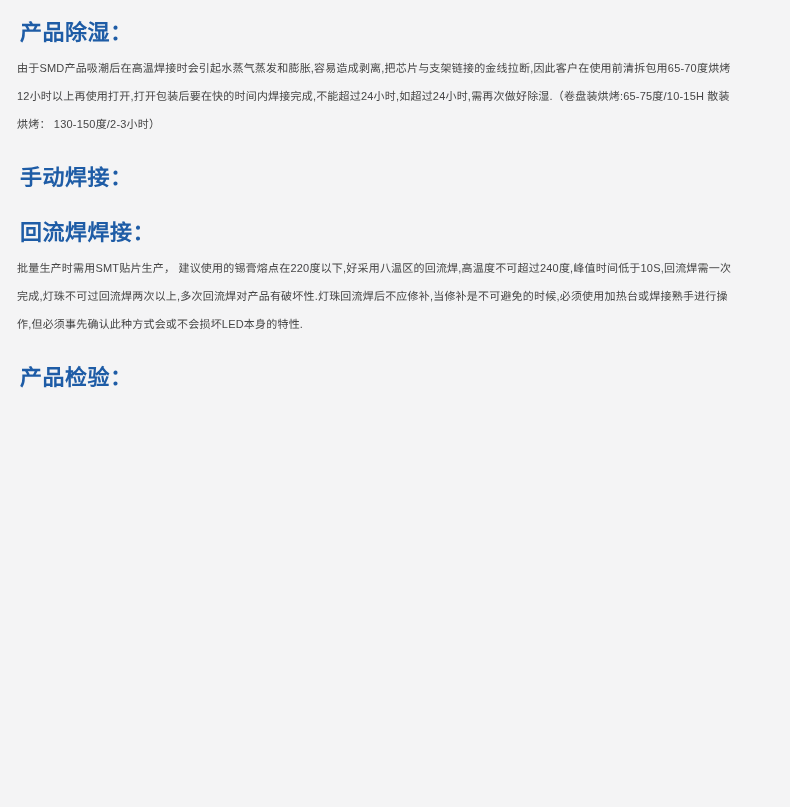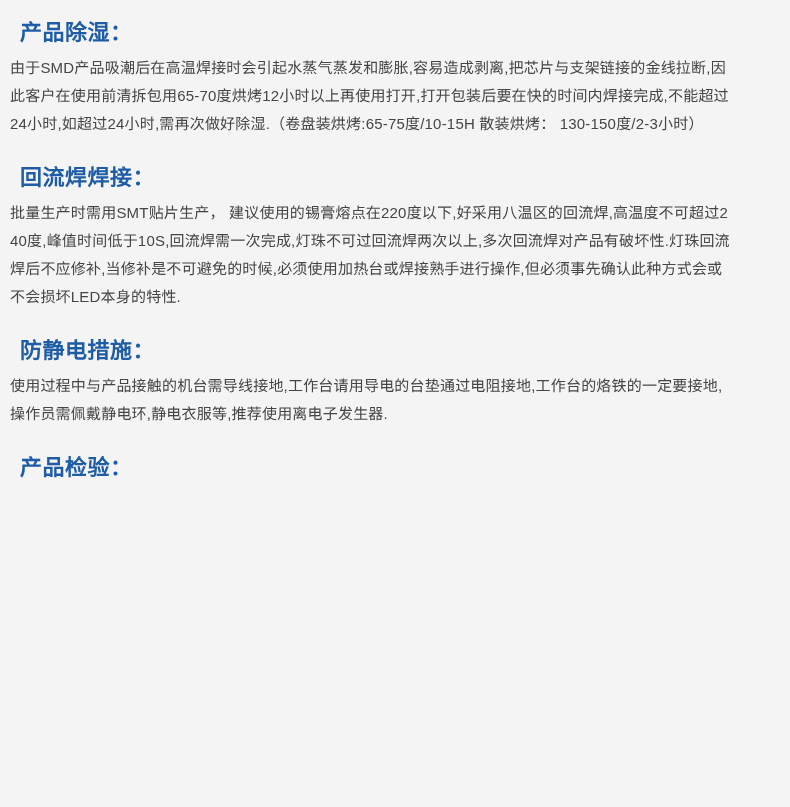--- a/index.html
+++ b/index.html
@@ -24,22 +24,22 @@
   .sec:first-child { margin-top: 2px; }
   .sec-title {
     margin: 0 0 6px 20px;
     font-size: 22px;
     font-weight: bold;
     color: var(--heading);
     letter-spacing: 0.5px;
     line-height: 30px;
   }
   .sec-body {
-    margin-left: 10px;
-    font-size: 15px;
+    margin-left: 17px;
+    font-size: 11px;
     line-height: 28px;
     color: var(--body-text);
     letter-spacing: 0.2px;
     text-align: left;
     word-break: break-all;
   }
 </style>
 </head>
 <body>
 
@@ -47,30 +47,27 @@
 
   <section class="sec">
     <h2 class="sec-title">产品除湿：</h2>
     <p class="sec-body">由于SMD产品吸潮后在高温焊接时会引起水蒸气蒸发和膨胀,容易造成剥离,把芯片与支架链接的金线拉断,因此客户在使用前清拆包用65-70度烘烤12小时以上再使用打开,打开包装后要在快的时间内焊接完成,不能超过24小时,如超过24小时,需再次做好除湿.（卷盘装烘烤:65-75度/10-15H 散装烘烤： 130-150度/2-3小时）</p>
   </section>
 
   <section class="sec">
   </section>
 
   <section class="sec">
+    <h2 class="sec-title">手动焊接：</h2>
   </section>
 
   <section class="sec">
     <h2 class="sec-title">回流焊焊接：</h2>
     <p class="sec-body">批量生产时需用SMT贴片生产， 建议使用的锡膏熔点在220度以下,好采用八温区的回流焊,高温度不可超过240度,峰值时间低于10S,回流焊需一次完成,灯珠不可过回流焊两次以上,多次回流焊对产品有破坏性.灯珠回流焊后不应修补,当修补是不可避免的时候,必须使用加热台或焊接熟手进行操作,但必须事先确认此种方式会或不会损坏LED本身的特性.</p>
   </section>
 
-  <section class="sec">
-    <h2 class="sec-title">防静电措施：</h2>
-    <p class="sec-body">使用过程中与产品接触的机台需导线接地,工作台请用导电的台垫通过电阻接地,工作台的烙铁的一定要接地,操作员需佩戴静电环,静电衣服等,推荐使用离电子发生器.</p>
-  </section>
 
   <section class="sec">
     <h2 class="sec-title">产品检验：</h2>
 
   </section>
 
 </div>
 
 </body></html>

